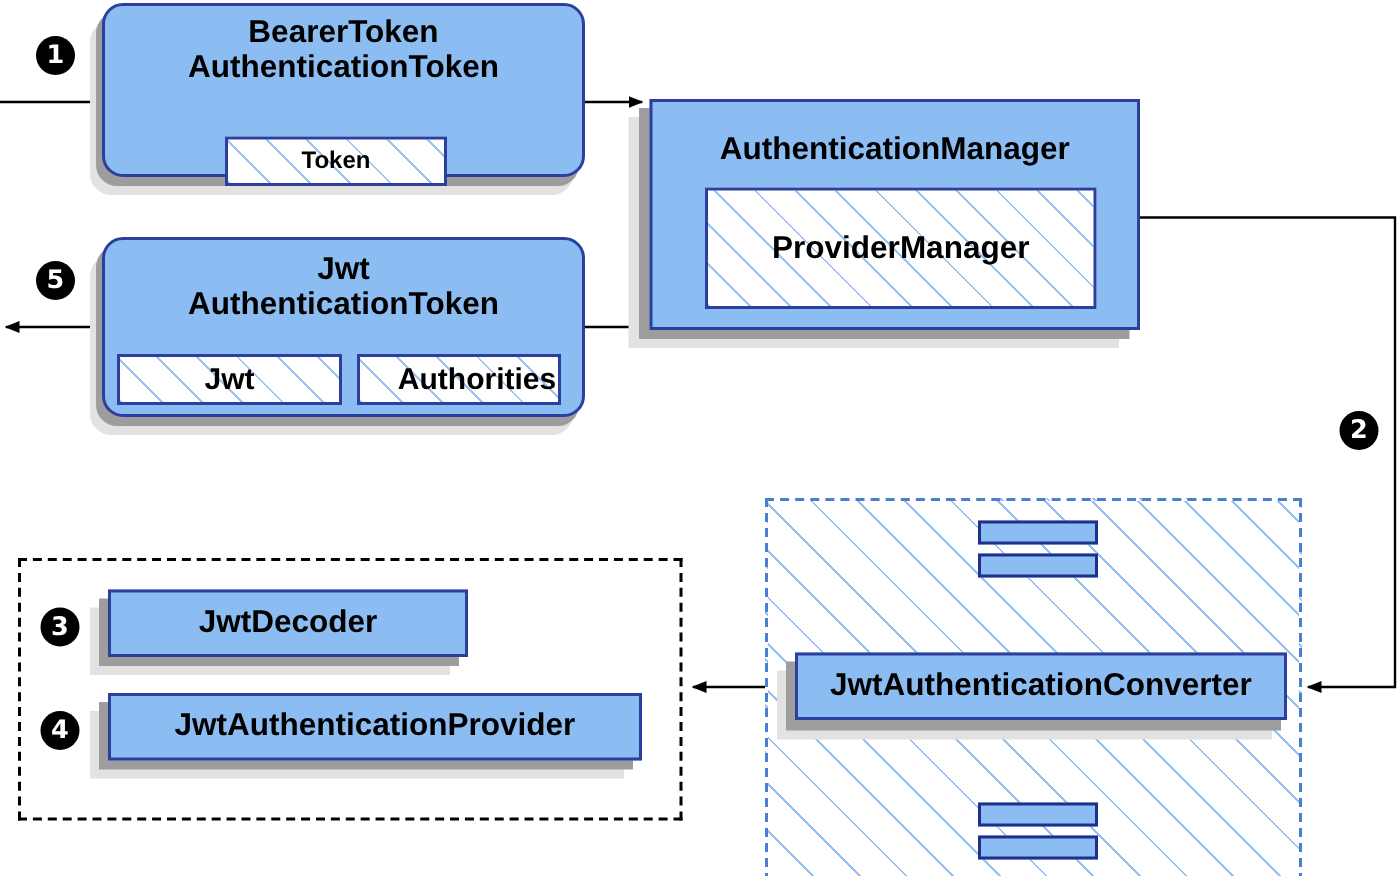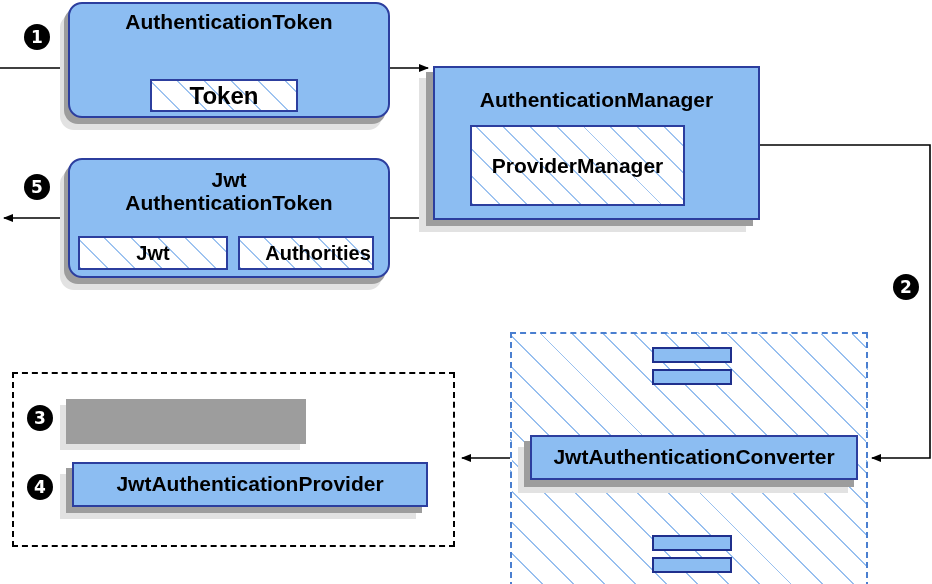--- a/index.html
+++ b/index.html
@@ -196,33 +196,34 @@
   <div class="shadow-light" style="left:518px; top:447px; width:330px; height:46px;"></div>
   <div class="shadow-dark" style="left:524px; top:441px; width:330px; height:46px;"></div>
   <div class="node" style="left:530px; top:435px; width:328px; height:45px; font-size:21px;">
     <span>JwtAuthenticationConverter</span>
   </div>
 
   <div class="shadow-light rounded-sh" style="left:60px; top:14px; width:322px; height:116px;"></div>
   <div class="shadow-dark rounded-sh" style="left:64px; top:8px; width:322px; height:116px;"></div>
   <div class="node rounded" style="left:68px; top:2px; width:322px; height:116px; font-size:21px; align-items:flex-start; padding-top:7px;">
     <div style="width:100%;">
+      <div>BearerToken</div>
       <div>AuthenticationToken</div>
     </div>
   </div>
-  <div class="subbox" style="left:150px; top:79px; width:148px; height:33px; font-size:24px;">
+  <div class="subbox" style="left:150px; top:91px; width:148px; height:33px; font-size:16px;">
     <span>Token</span>
   </div>
 
   <div class="shadow-light" style="left:419px; top:78px; width:327px; height:154px;"></div>
   <div class="shadow-dark" style="left:426px; top:72px; width:327px; height:154px;"></div>
   <div class="node" style="left:433px; top:66px; width:327px; height:154px; font-size:21px; align-items:flex-start; padding-top:21px;">
     <span>AuthenticationManager</span>
   </div>
-  <div class="subbox" style="left:470px; top:125px; width:215px; height:81px; font-size:21px;">
+  <div class="subbox" style="left:470px; top:125px; width:261px; height:81px; font-size:21px;">
     <span>ProviderManager</span>
   </div>
 
   <div class="shadow-light rounded-sh" style="left:60px; top:170px; width:322px; height:120px;"></div>
   <div class="shadow-dark rounded-sh" style="left:64px; top:164px; width:322px; height:120px;"></div>
   <div class="node rounded" style="left:68px; top:158px; width:322px; height:120px; font-size:21px; align-items:flex-start; padding-top:9px;">
     <div style="width:100%;">
       <div>Jwt</div>
       <div>AuthenticationToken</div>
     </div>
@@ -231,20 +232,23 @@
     <span>Jwt</span>
   </div>
   <div class="subbox" style="left:238px; top:236px; width:136px; height:34px; font-size:20px;padding-left:24px;">
     <span>Authorities</span>
   </div>
 
   <div class="dashed-black" style="left:12px; top:372px; width:443px; height:175px;"></div>
 
   <div class="shadow-light" style="left:60px; top:405px; width:240px; height:45px;"></div>
   <div class="shadow-dark" style="left:66px; top:399px; width:240px; height:45px;"></div>
+  <div class="node" style="left:72px; top:393px; width:240px; height:45px; font-size:21px;">
+    <span>JwtDecoder</span>
+  </div>
 
   <div class="shadow-light" style="left:60px; top:474px; width:356px; height:45px;"></div>
   <div class="shadow-dark" style="left:66px; top:468px; width:356px; height:45px;"></div>
   <div class="node" style="left:72px; top:462px; width:356px; height:45px; font-size:21px;">
     <span>JwtAuthenticationProvider</span>
   </div>
 
   <div class="marker" style="left:24px; top:24px;">
     <span>1</span>
   </div>

